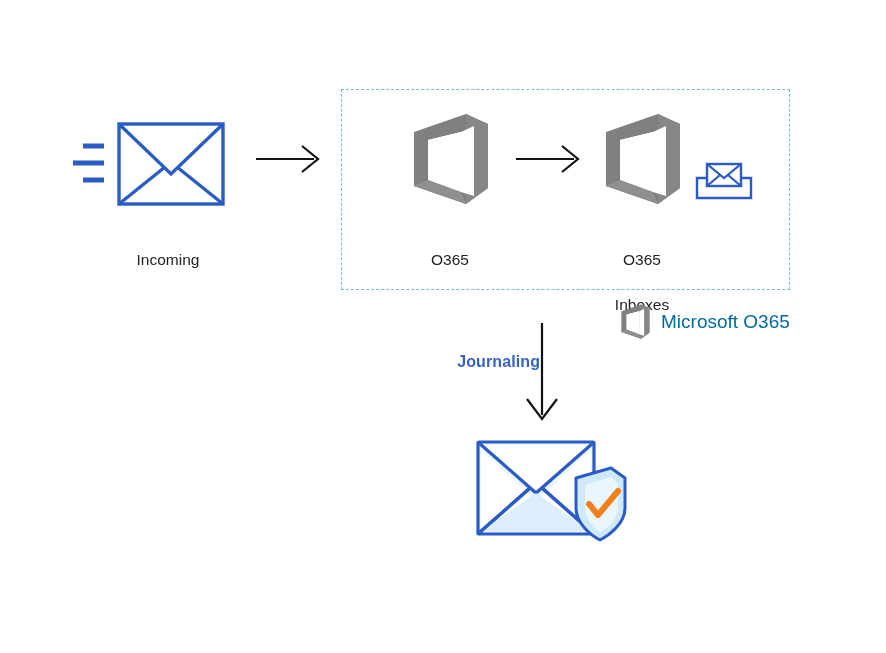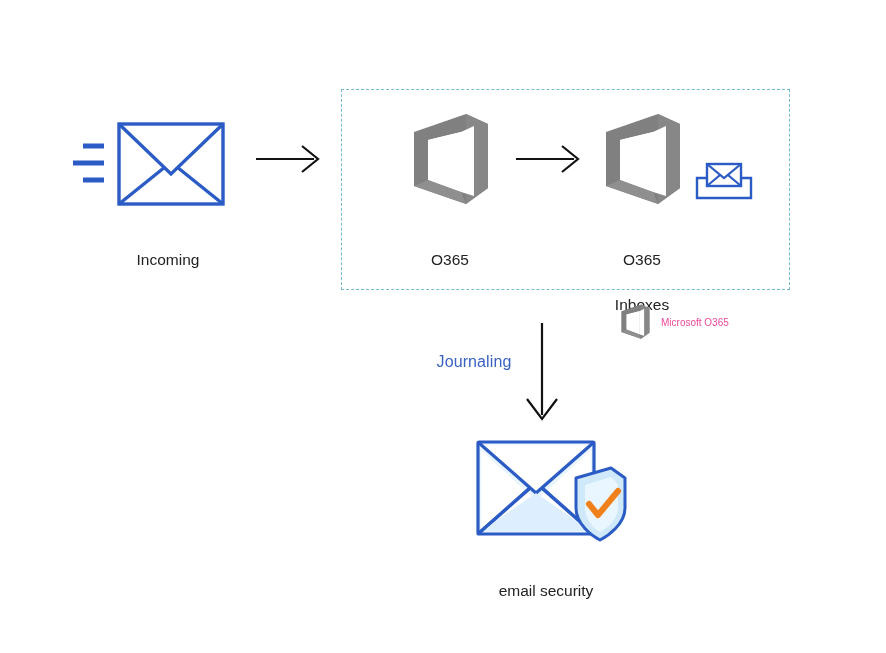--- a/index.html
+++ b/index.html
@@ -39,39 +39,39 @@
     border: 1.6px dashed #74bcd4;
     box-sizing: border-box;
     background: transparent;
   }
 
   
   #journaling-label {
     left: 408px;
     top: 353px;
     width: 132px;
-    text-align: center;
+    text-align: right;
     font-size: 16px;
-    font-weight: normal;
+    font-weight: bold;
     color: #3a62c4;
     font-family: "Liberation Sans", sans-serif;
     letter-spacing: .1px;
   }
 
   
   #legend {
     left: 618px;
     top: 303px;
     display: flex;
     align-items: center;
     gap: 9px;
   }
   #legend-text {
-    font-size: 10px;
-    color: #ec4899;
+    font-size: 19px;
+    color: #0369a1;
     font-family: "Liberation Sans", sans-serif;
     white-space: nowrap;
     text-align: center;
   }
 
   svg { display: block; overflow: visible; }
 </style>
 </head>
 <body>
 
@@ -206,16 +206,15 @@
                  C120 100 104 88 104 72 Z" fill="#cfe9fb" stroke="#2b5bc4" stroke-width="3" stroke-linejoin="round"></path>
         <path d="M113 49 L139 41 L146 48 L146 71 C146 84 134 93 128 96
                  C122 93 113 84 113 71 Z" fill="#eaf6ff" stroke="none"></path>
 
         <polyline points="117,68 126,79 146,55" fill="none" stroke="#f08019" stroke-width="6" stroke-linecap="round" stroke-linejoin="round"></polyline>
       </g>
     </svg>
   </div>
 
   <div class="abs caption" style="left:472px; top:558px; width:148px;">
-    <span class="caption-line">email security</span>
   </div>
 
 </div>
 
 </body></html>

